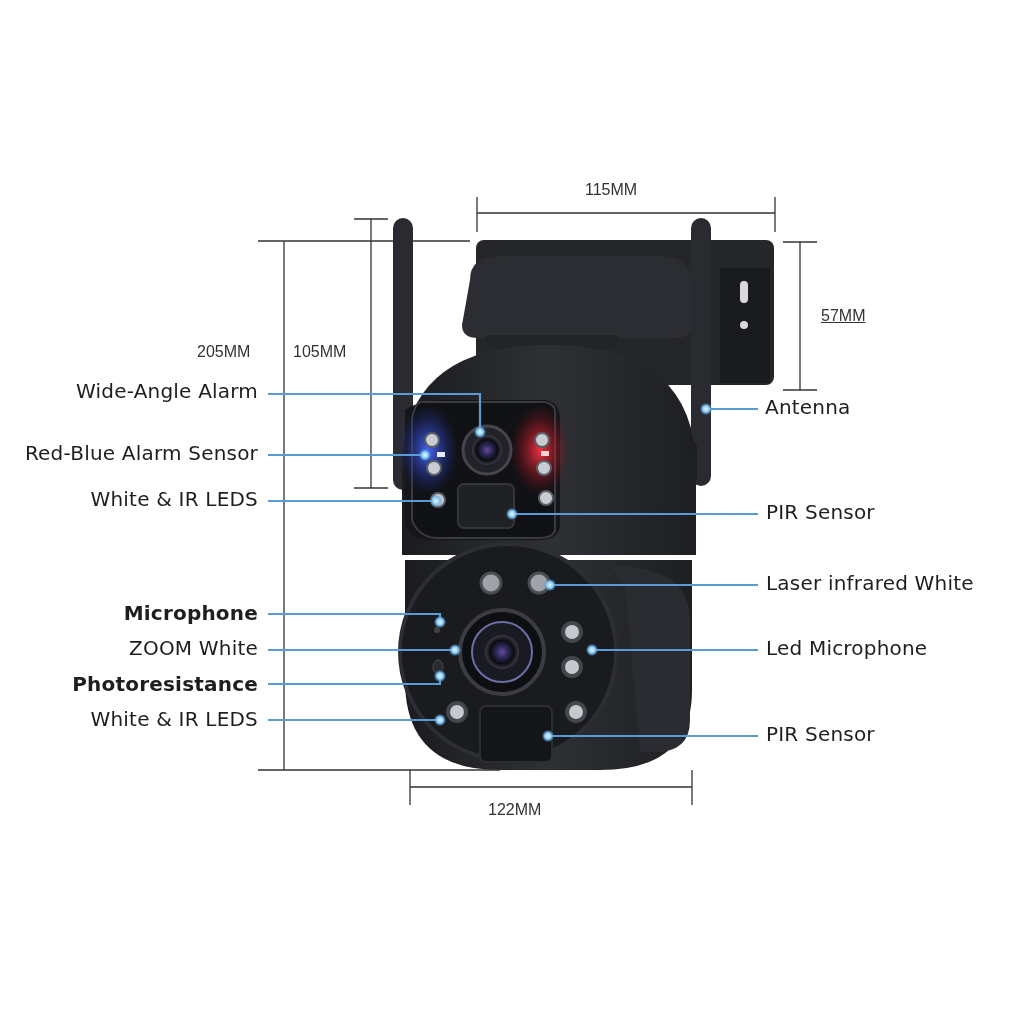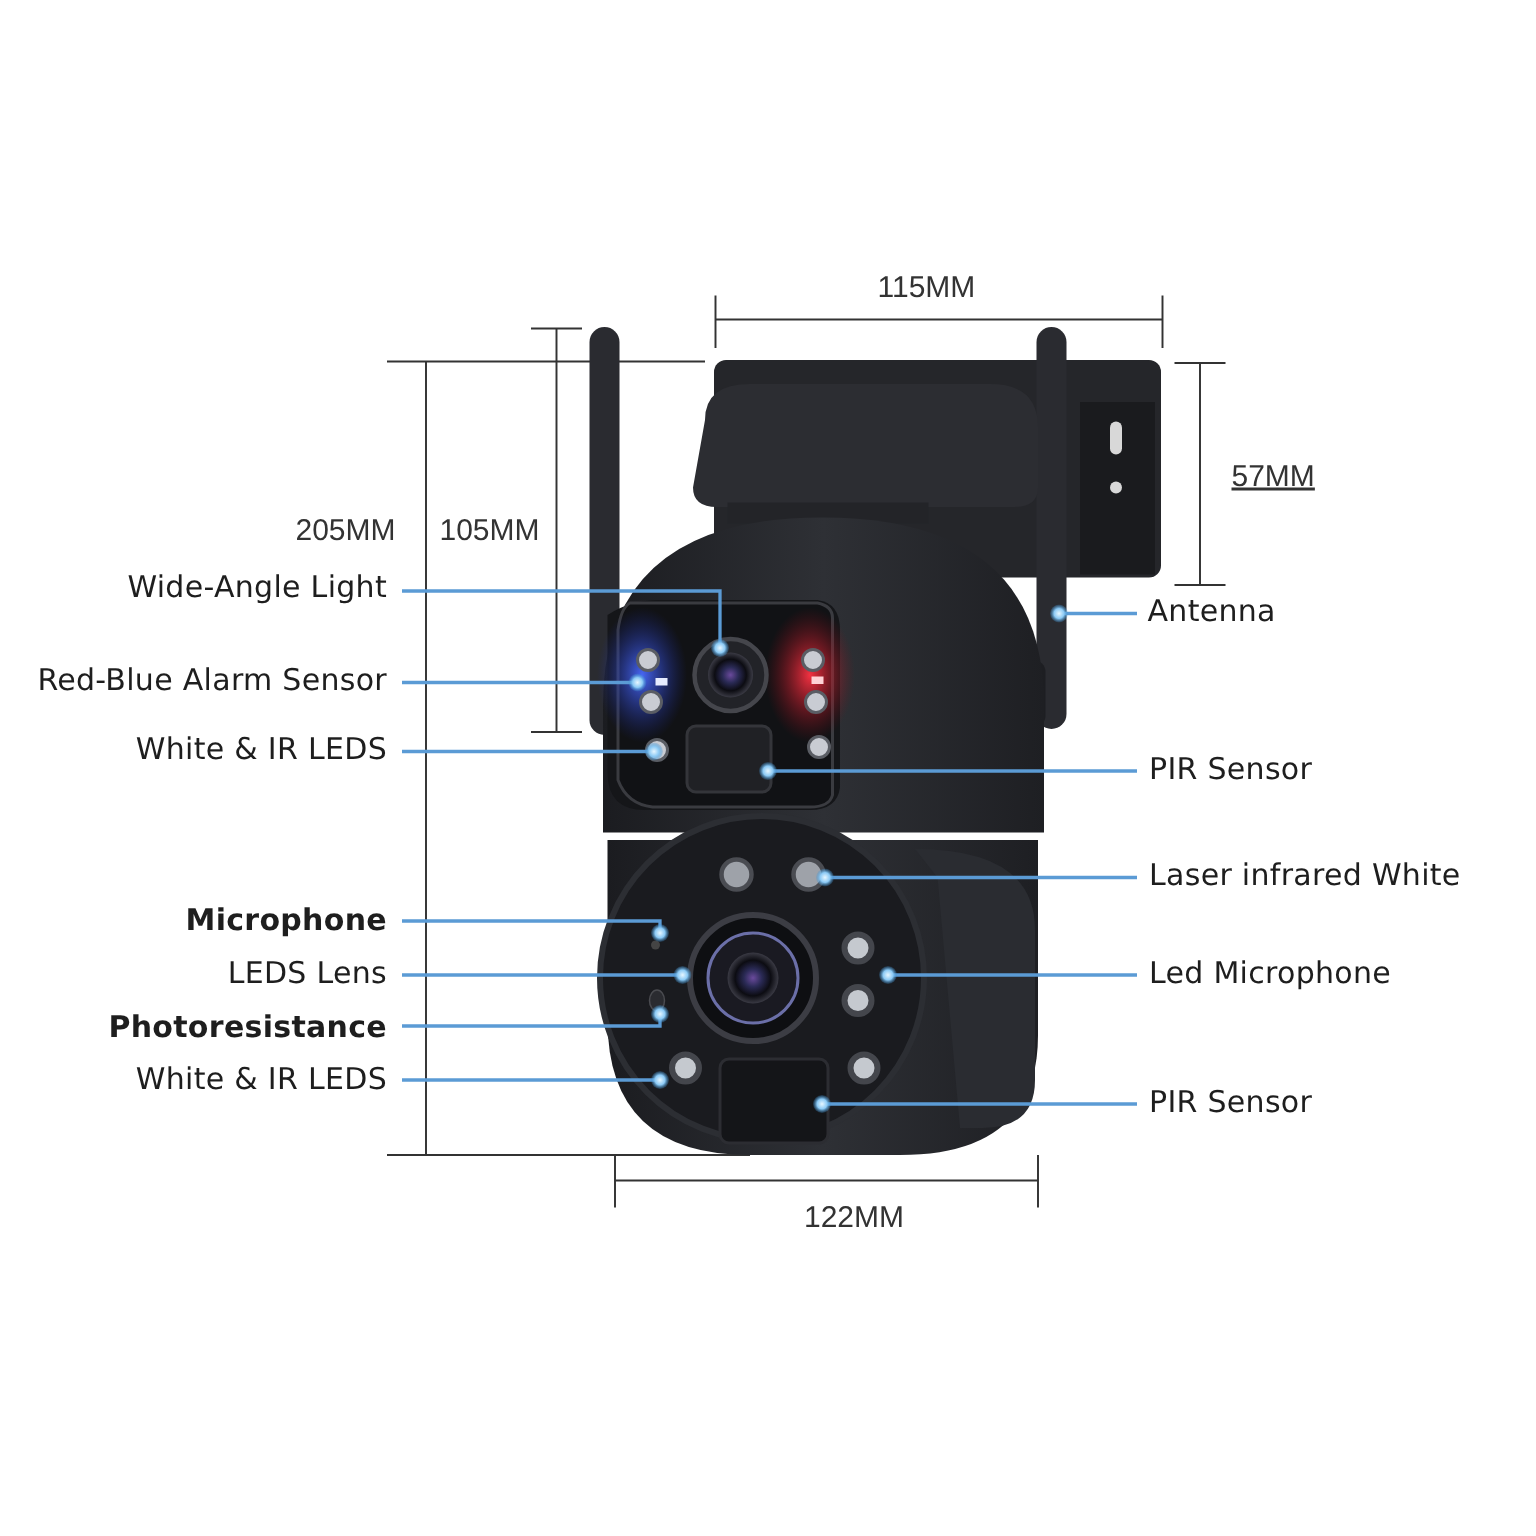--- a/index.html
+++ b/index.html
@@ -1,20 +1,20 @@
 <!DOCTYPE html>
 <html><head>
 <meta charset="utf-8">
 <style>
   html, body { margin:0; padding:0; background:#ffffff; }
   body { width:1024px; height:1024px; position:relative; overflow:hidden;
          font-family:"DejaVu Sans", "Liberation Sans", sans-serif; color:#1c1c1c; }
   .label { position:absolute; font-size:20px; white-space:nowrap; letter-spacing:0.2px; color:#1e1e1e; }
   .label.right { text-align:right; }
-  .dim { position:absolute; font-family:"Liberation Sans", sans-serif; font-size:20px; color:#333; white-space:nowrap; }
+  .dim { position:absolute; font-family:"Liberation Sans", sans-serif; font-size:16px; color:#333; white-space:nowrap; }
   svg { position:absolute; left:0; top:0; }
 </style>
 </head>
 <body>
 
 <svg width="1024" height="1024" viewBox="0 0 1024 1024">
   <defs>
     <radialGradient id="lensG" cx="50%" cy="50%" r="50%">
       <stop offset="0%" stop-color="#6a4a9c"></stop>
       <stop offset="35%" stop-color="#2a2a55"></stop>
@@ -155,27 +155,27 @@
     <circle cx="550" cy="585" r="6"></circle>
     <circle cx="592" cy="650" r="6"></circle>
     <circle cx="548" cy="736" r="6"></circle>
   </g>
 </svg>
 
 <div class="dim" style="left:585px; top:181px;">115MM</div>
 <div class="dim" style="left:821px; top:307px;text-decoration:underline;">57MM</div>
 <div class="dim" style="left:197px; top:343px;text-align:center;">205MM</div>
 <div class="dim" style="left:293px; top:343px;">105MM</div>
-<div class="dim" style="left:536px; top:801px;">122MM</div>
+<div class="dim" style="left:488px; top:801px;">122MM</div>
 
-<div class="label right" style="right:766px; top:379px;">Wide-Angle Light</div>
+<div class="label right" style="right:766px; top:379px;">Wide-Angle Alarm</div>
 <div class="label right" style="right:766px; top:441px;">Red-Blue Alarm Sensor</div>
 <div class="label right" style="right:766px; top:487px;">White &amp; IR LEDS</div>
 <div class="label right" style="right:766px; top:601px;font-weight:bold;">Microphone</div>
-<div class="label right" style="right:766px; top:636px;">LEDS Lens</div>
+<div class="label right" style="right:766px; top:636px;">ZOOM White</div>
 <div class="label right" style="right:766px; top:672px;font-weight:bold;">Photoresistance</div>
 <div class="label right" style="right:766px; top:707px;">White &amp; IR LEDS</div>
 
 <div class="label" style="left:765px; top:395px;">Antenna</div>
 <div class="label" style="left:766px; top:500px;">PIR Sensor</div>
 <div class="label" style="left:766px; top:571px;">Laser infrared White</div>
 <div class="label" style="left:766px; top:636px;">Led Microphone</div>
 <div class="label" style="left:766px; top:722px;">PIR Sensor</div>
 
 </body></html>

